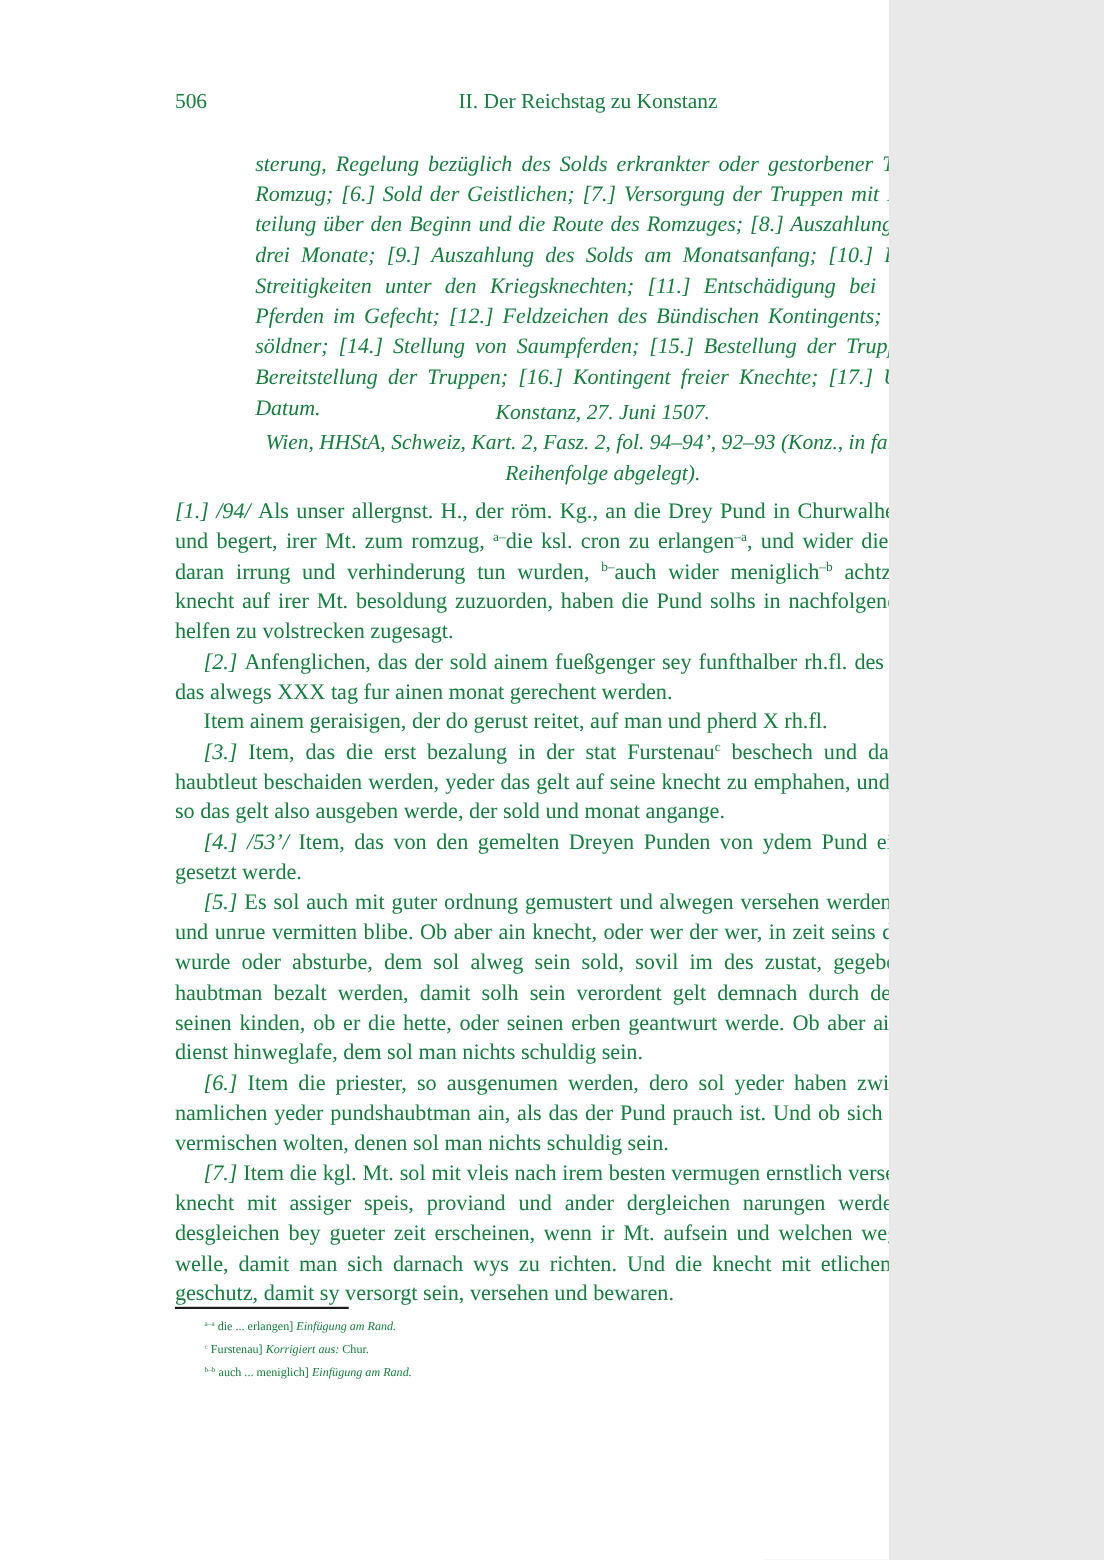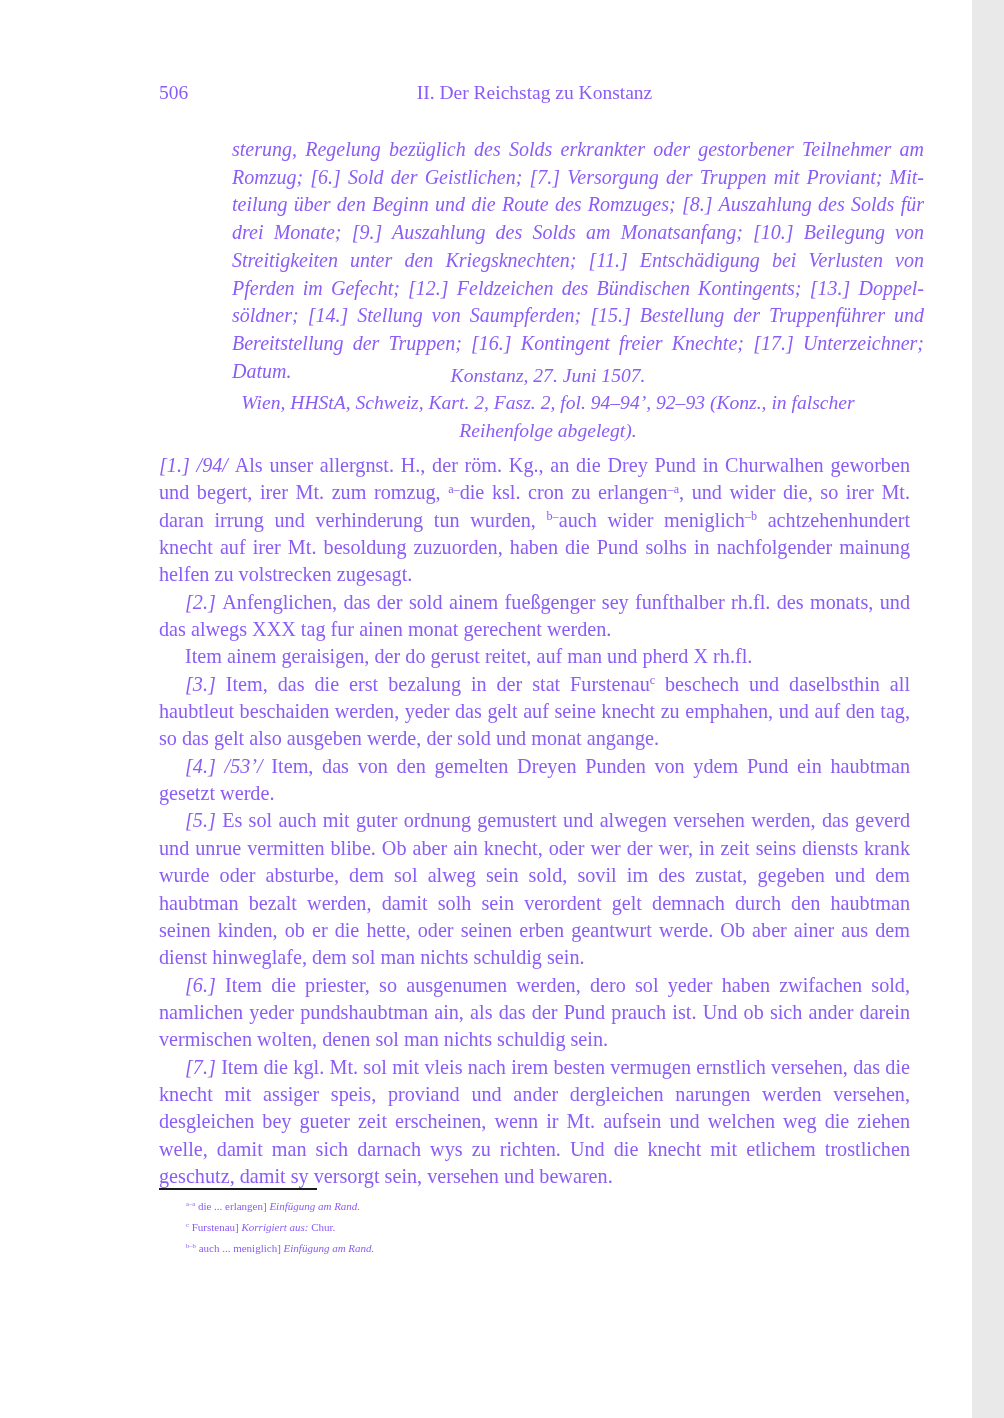--- a/index.html
+++ b/index.html
@@ -1,18 +1,18 @@
 <!DOCTYPE html>
 <html lang="de"><head>
 <meta charset="utf-8">
 <style>
   html,body{margin:0;padding:0;background:#e9e9e9;}
   .page{
-    position:relative;width:972px;height:1418px;background:#ffffff;
-    color:#8b5cf6;font-family:"Liberation Serif",serif;overflow:hidden;
+    position:relative;width:808px;height:1418px;background:#ffffff;
+    color:#15803d;font-family:"Liberation Serif",serif;overflow:hidden;
   }
   .pagehead{position:absolute;top:82px;left:159px;width:751px;font-size:19.5px;}
   .pagenum{position:absolute;left:0;top:0;}
   .runhead{display:block;text-align:center;}
   .summary{
     position:absolute;top:123px;left:219px;width:692px;margin:13px;
     font-style:italic;font-size:20px;line-height:27.7px;text-align:justify;
   }
   .source{
     position:absolute;top:362px;left:202px;width:692px;

